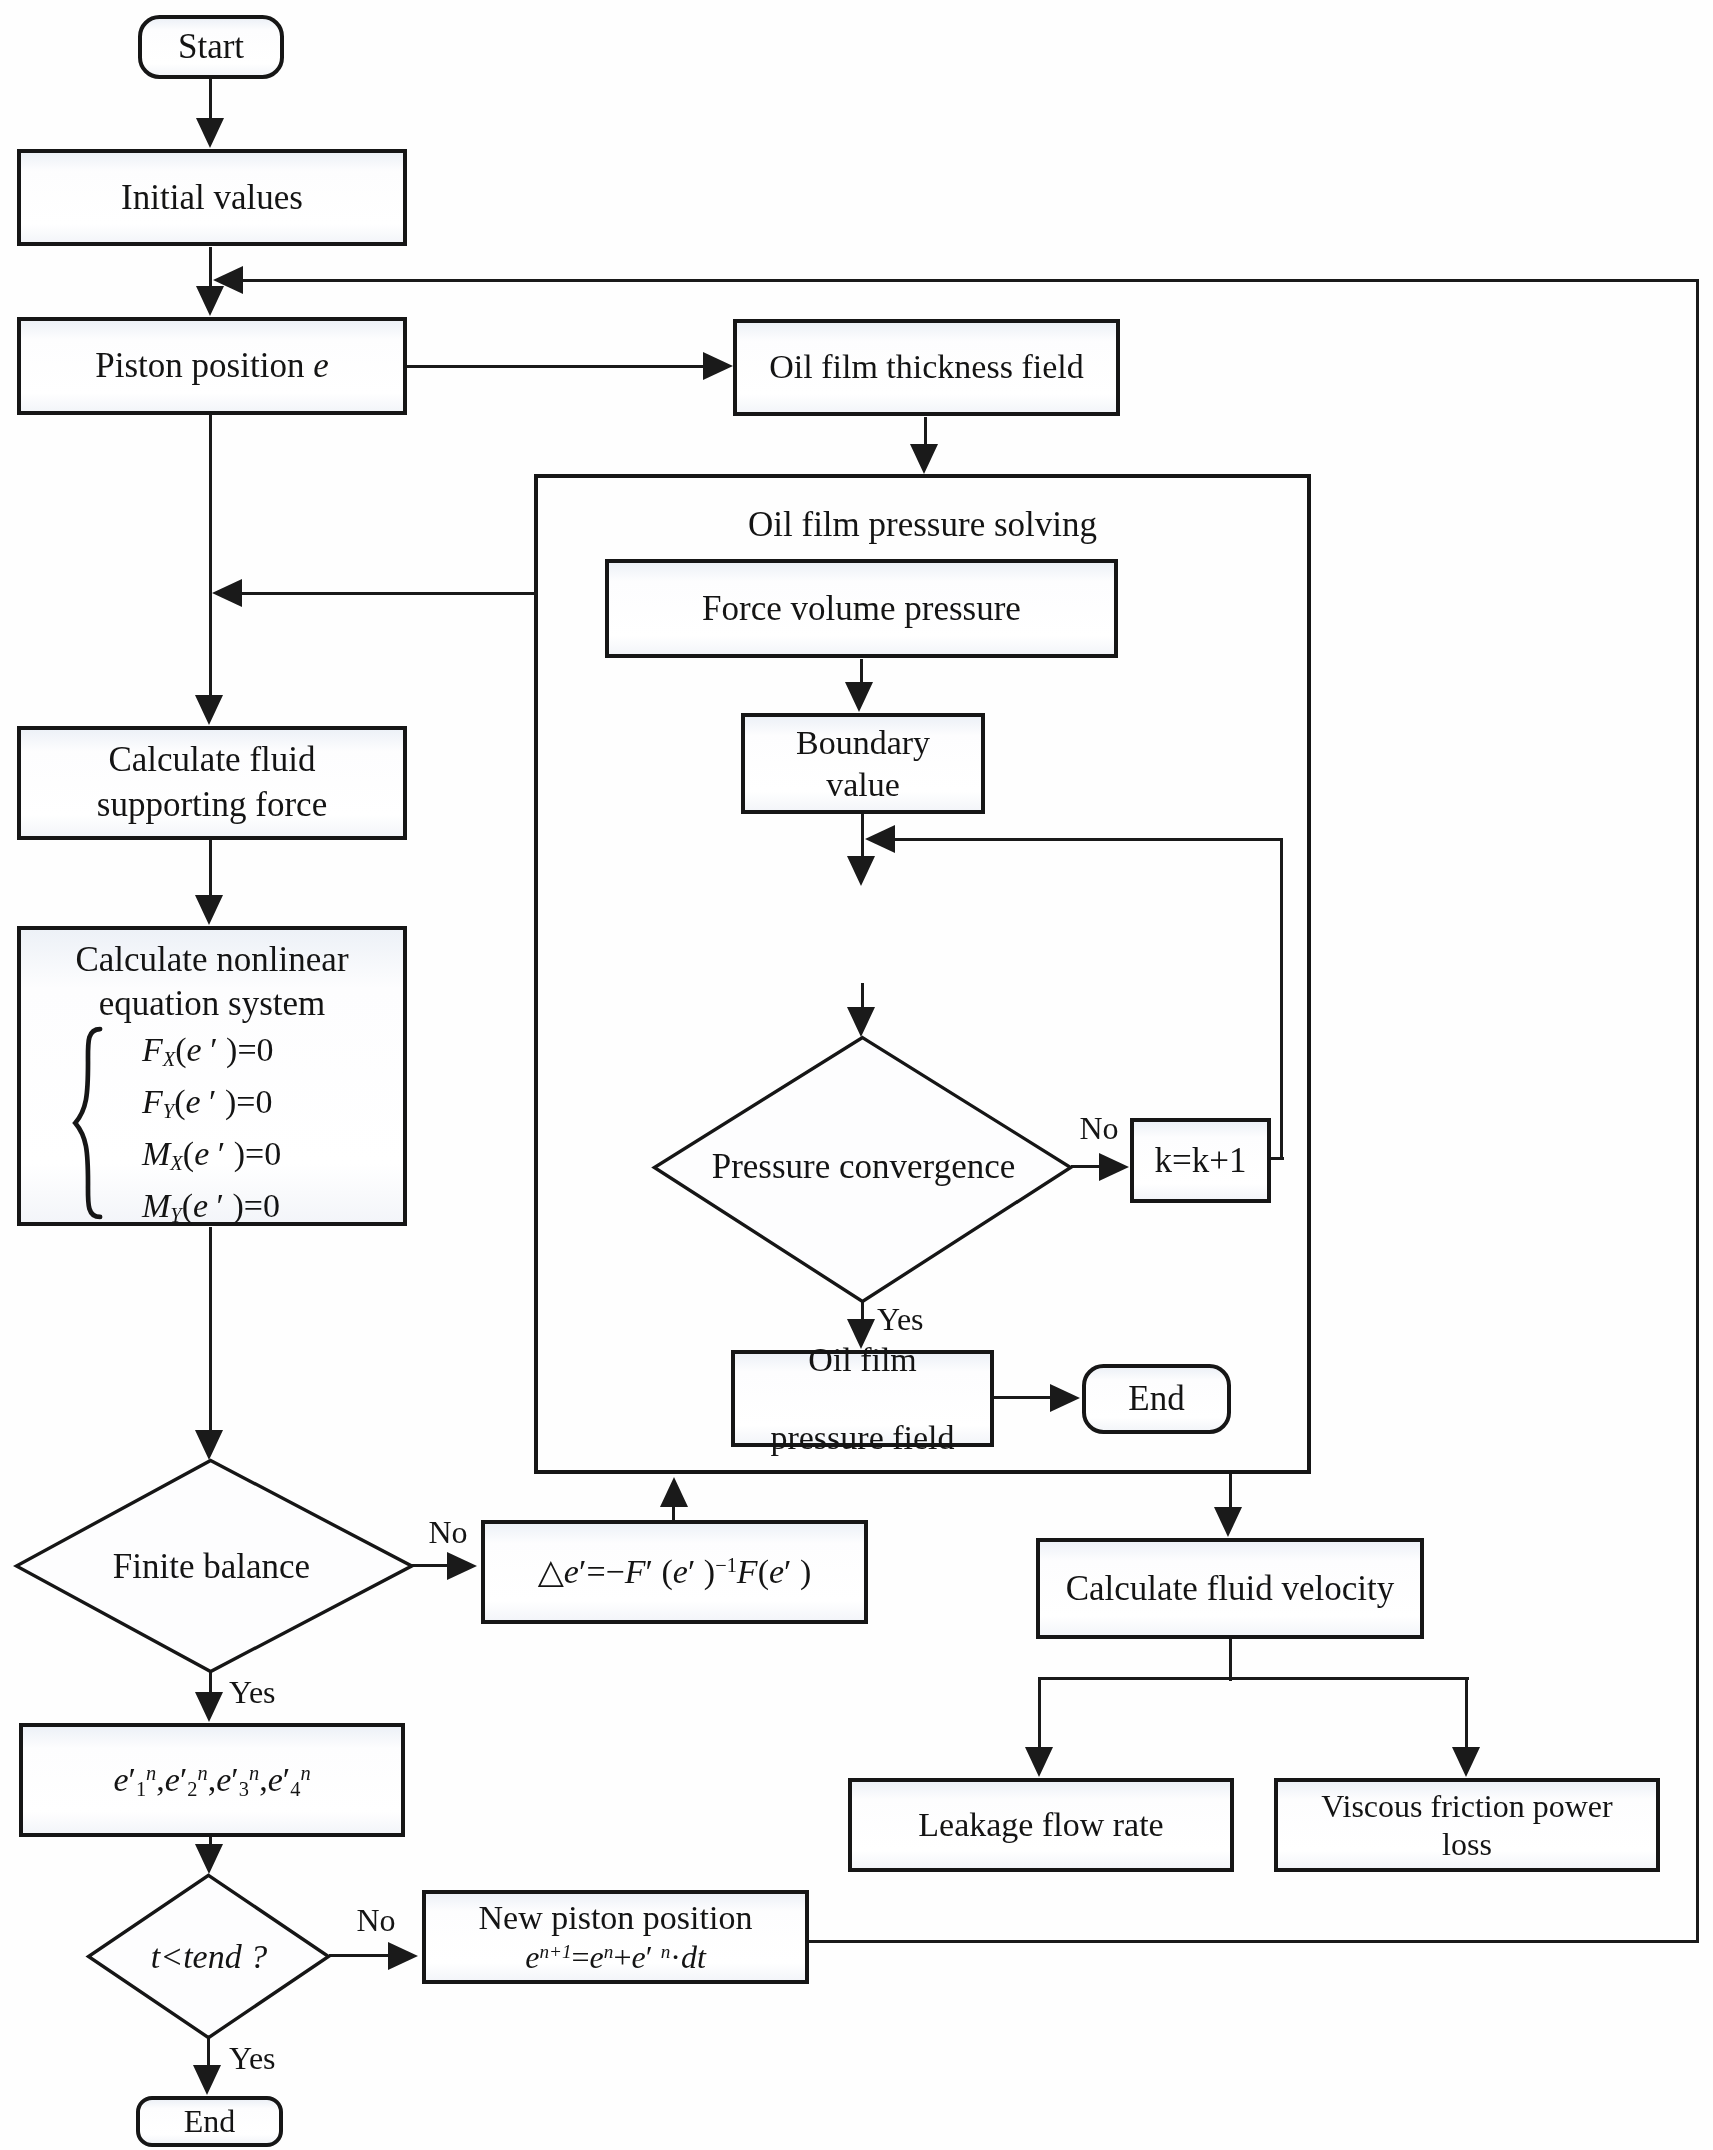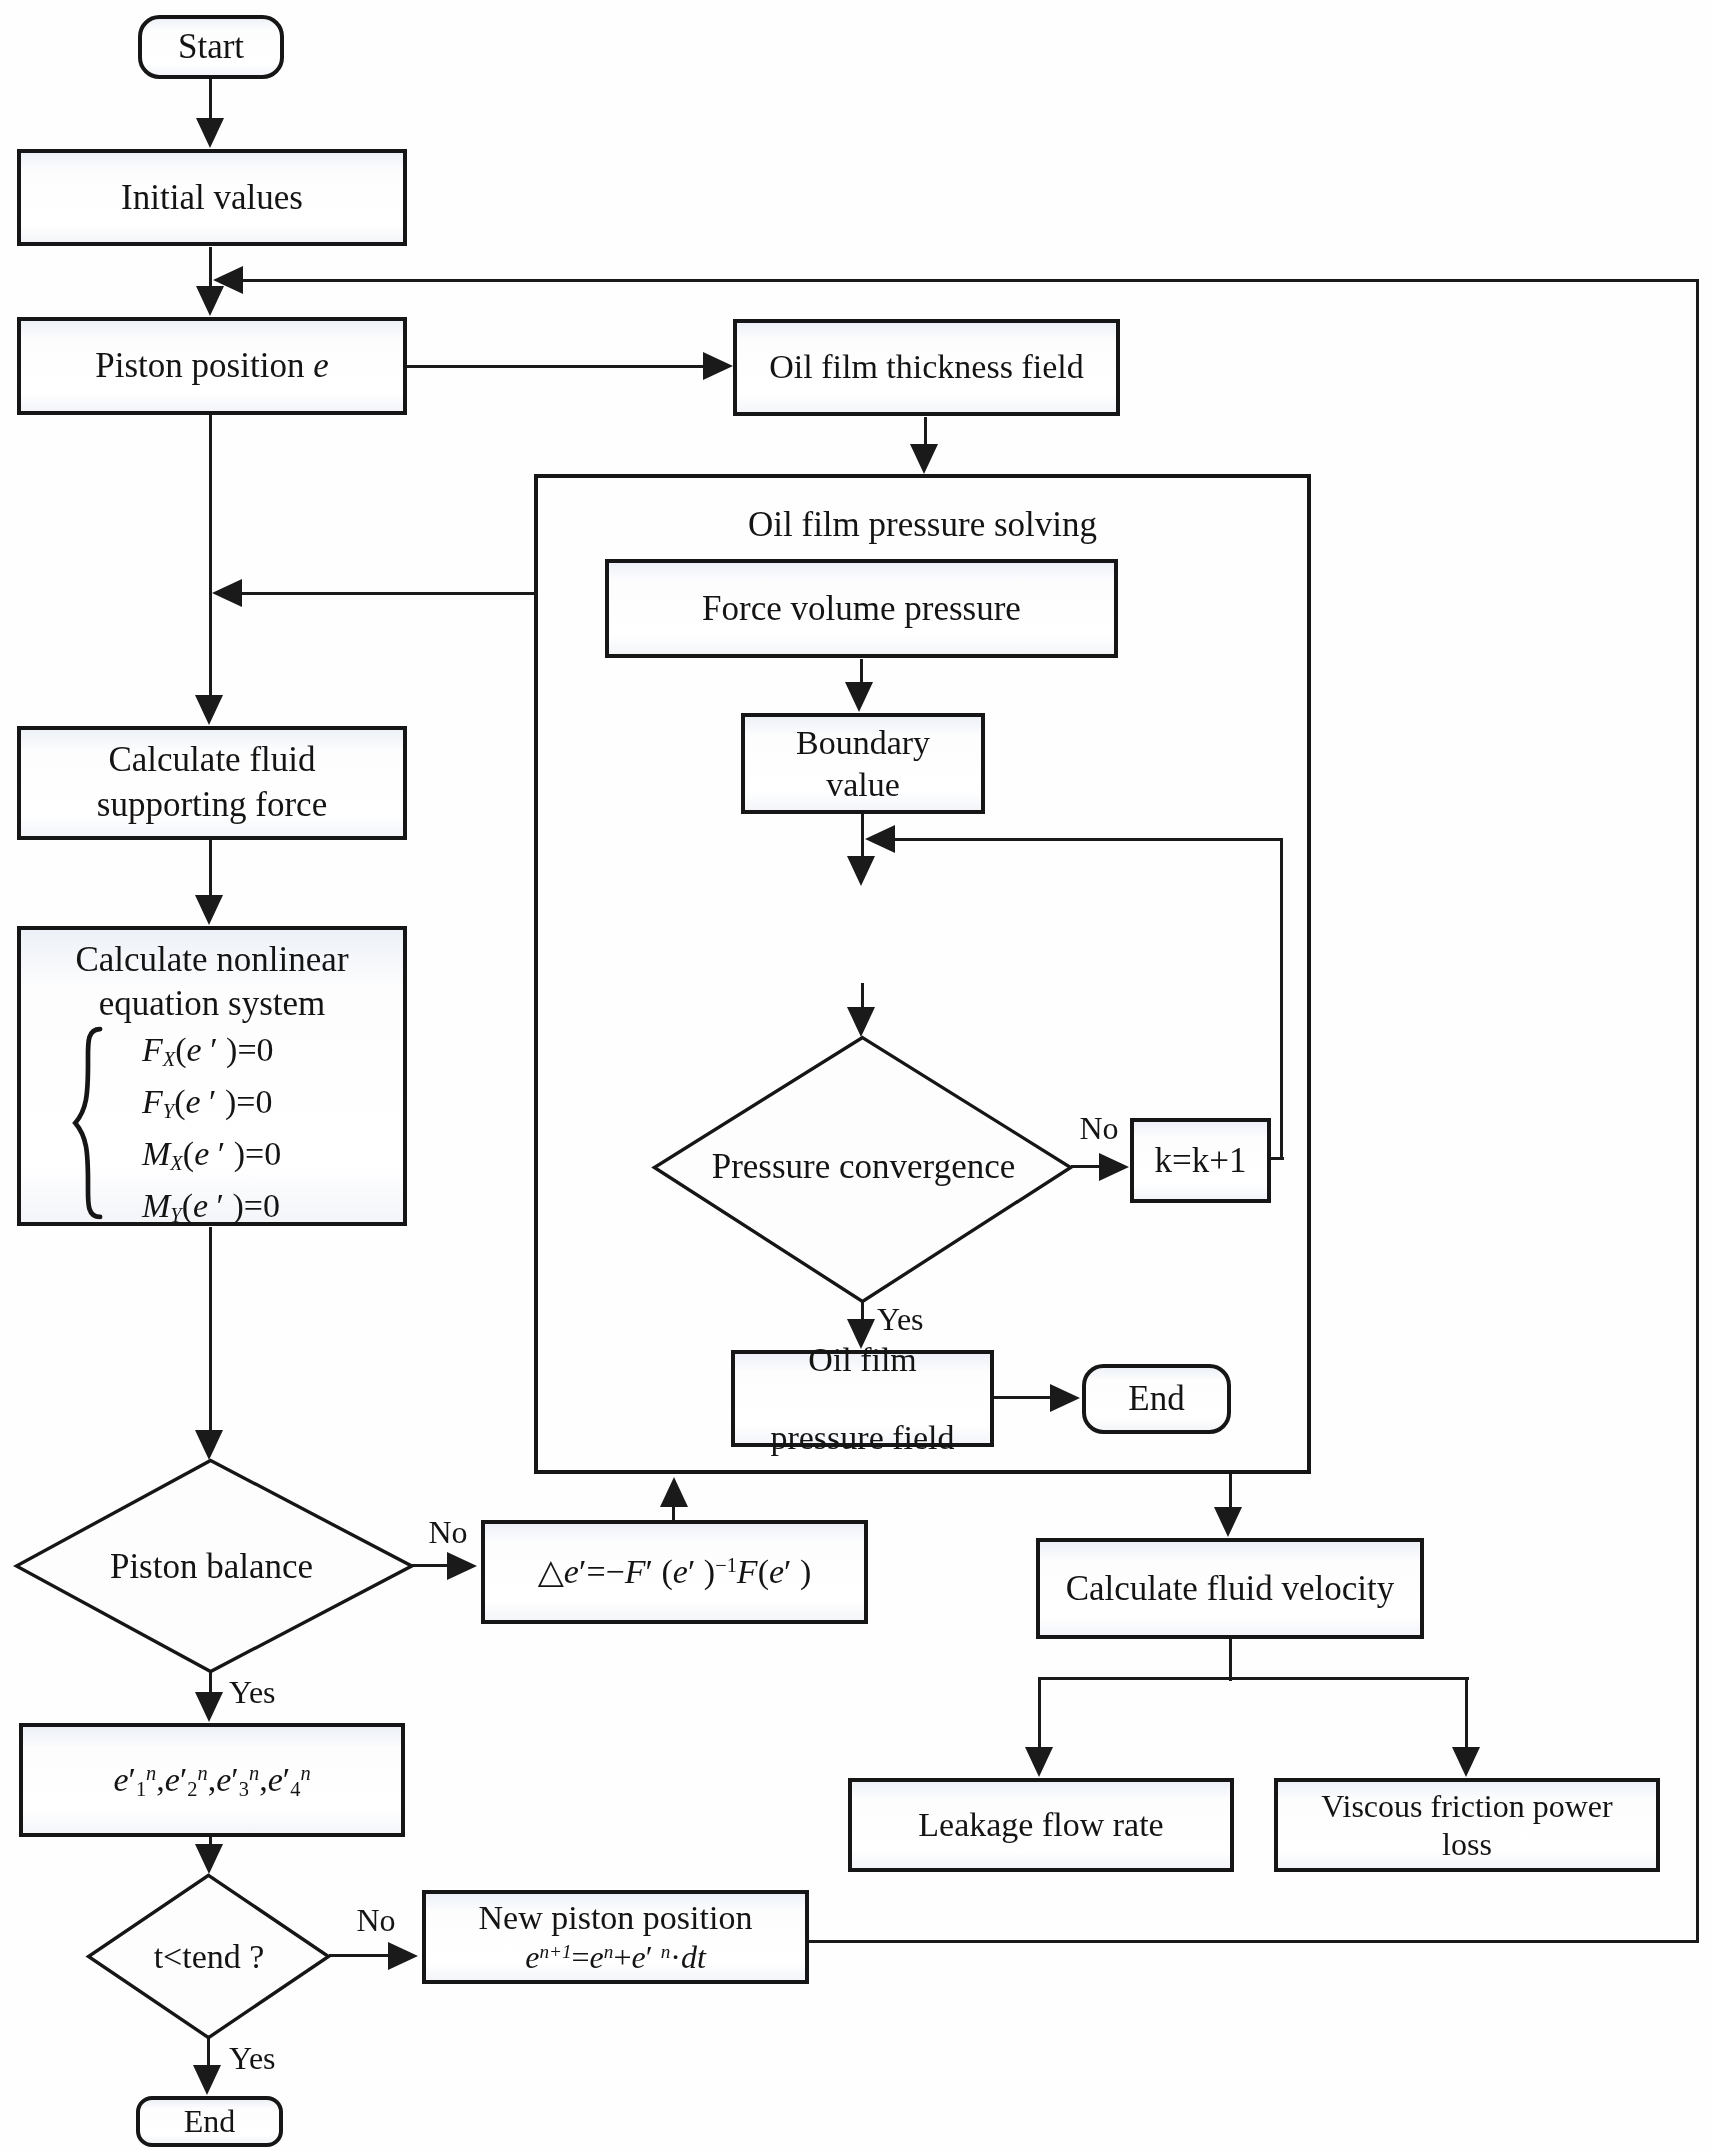--- a/index.html
+++ b/index.html
@@ -184,35 +184,35 @@
         <div><span class="i">M</span><span class="sub i">X</span><span>(</span><span class="i">e</span><span> ′ </span><span>)=0</span></div>
         <div><span class="i">M</span><span class="sub i">Y</span><span>(</span><span class="i">e</span><span> ′ </span><span>)=0</span></div>
       </div>
     </div>
   </div>
 
   <svg class="dsvg" style="left:13.4px;top:1457px;" width="402" height="218" viewBox="0 0 598 324">
     <polygon points="294,5 593,162 294,319 5,162" fill="#fdfdfe" stroke="#161616" stroke-width="5"></polygon>
   </svg>
   <div class="dlabel" style="left:40px;top:1516px;width:343px;height:101px;">
-    <span>Piston balance</span>
+    <span>Finite balance</span>
   </div>
 
   <div class="box" style="left:481px;top:1520px;width:387px;height:104px;font-size:34px;">
     <div><span>△</span><span class="i">e</span><span>′=−</span><span class="i">F</span><span>′ (</span><span class="i">e</span><span>′ )</span><span class="sup">−1</span><span class="i">F</span><span>(</span><span class="i">e</span><span>′ )</span></div>
   </div>
 
   <div class="box" style="left:19px;top:1723px;width:386px;height:114px;font-size:34px;">
     <div><span class="i">e</span><span>′</span><span class="sub">1</span><span class="sup i">n</span><span>,</span><span class="i">e</span><span>′</span><span class="sub">2</span><span class="sup i">n</span><span>,</span><span class="i">e</span><span>′</span><span class="sub">3</span><span class="sup i">n</span><span>,</span><span class="i">e</span><span>′</span><span class="sub">4</span><span class="sup i">n</span></div>
   </div>
 
   <svg class="dsvg" style="left:85px;top:1872px;" width="247" height="169" viewBox="0 0 368 252">
     <polygon points="184,5 363,126 184,247 5,126" fill="#fdfdfe" stroke="#161616" stroke-width="5"></polygon>
   </svg>
-  <div class="dlabel" style="left:88px;top:1913px;width:242px;height:87px;font-size:34px;">
+  <div class="dlabel" style="left:88px;top:1913px;width:242px;height:87px;font-size:34px;font-style:italic;">
     <span>t&lt;tend ?</span>
   </div>
 
   <div class="box" style="left:422px;top:1890px;width:387px;height:94px;font-size:34px;line-height:1.22;">
     <div>New piston position</div>
     <div style="font-size:32px;"><span class="i">e</span><span class="sup i">n+1</span><span>=</span><span class="i">e</span><span class="sup i">n</span><span>+</span><span class="i">e</span><span>′ </span><span class="sup i">n</span><span>·</span><span class="i">dt</span></div>
   </div>
 
   <div class="box rounded" style="left:136px;top:2096px;width:147px;height:51px;font-size:32px;border-radius:16px;">
     <div>End</div>

